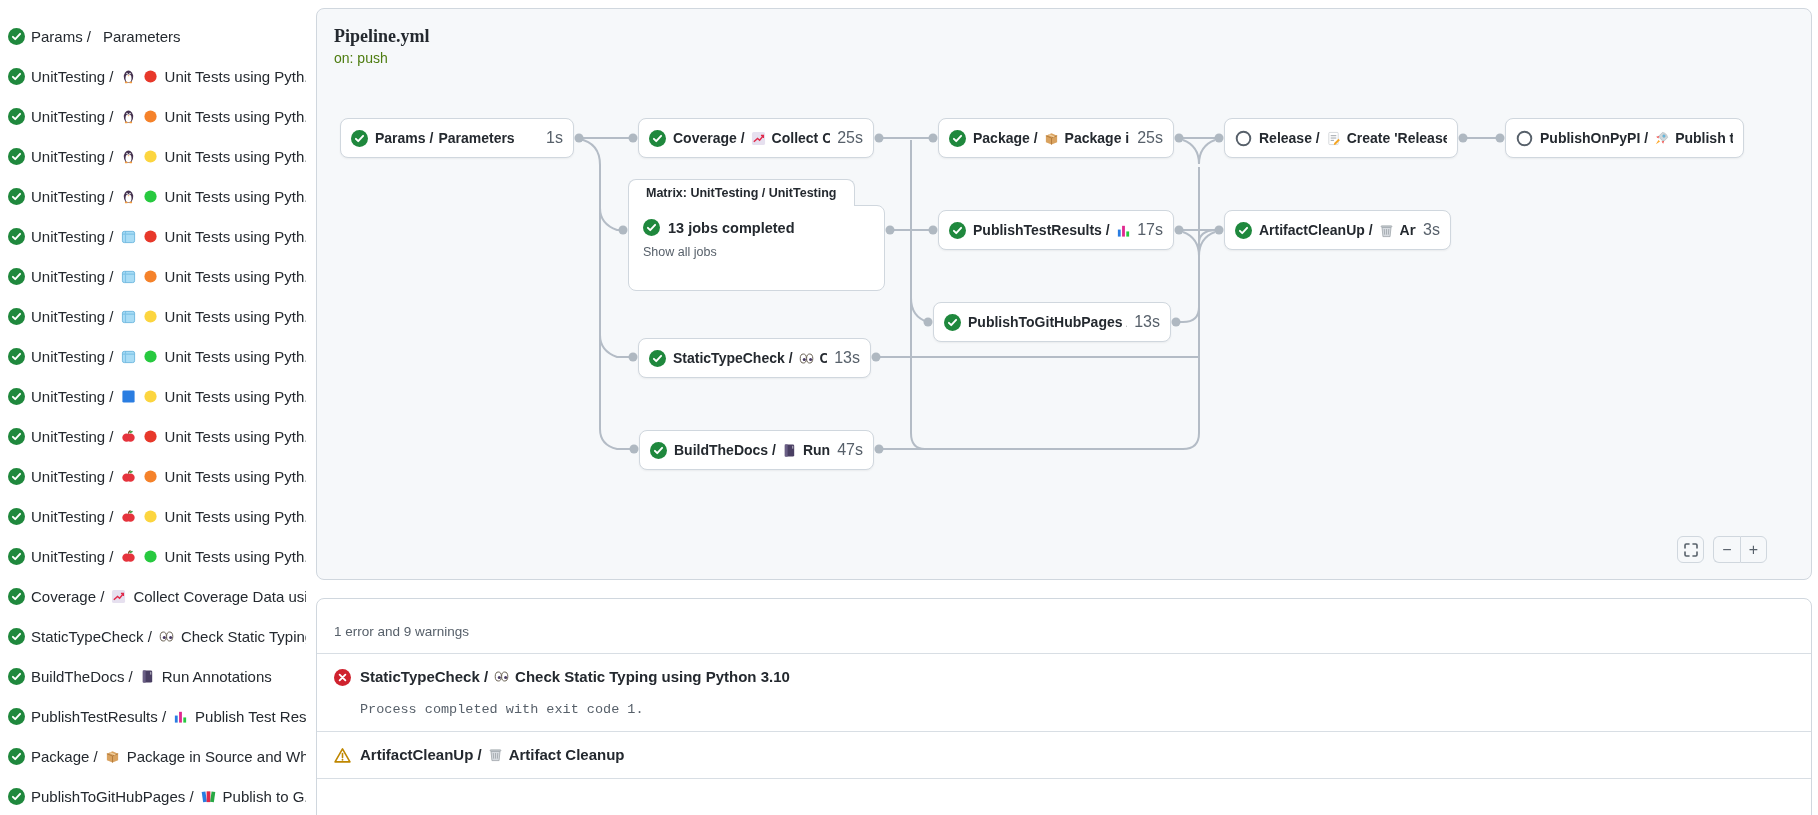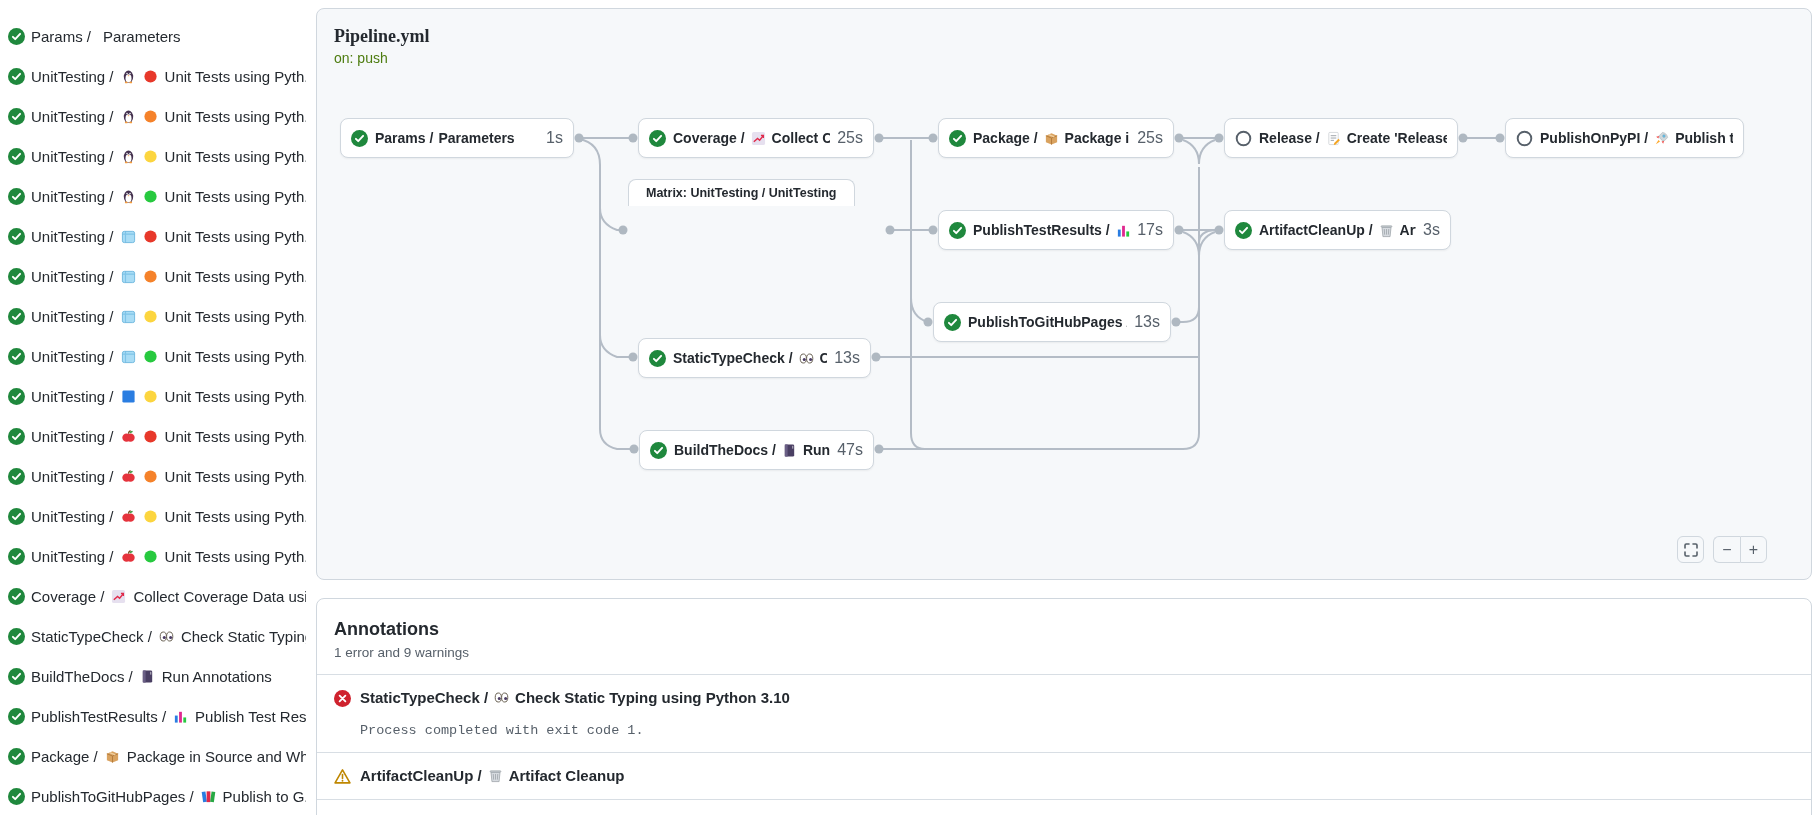--- a/index.html
+++ b/index.html
@@ -670,20 +670,32 @@
               <path d="M5.5 5.2l-3.2 1 2.4 1.7zM10.8 10.5l-1 3.2-1.7-2.4z" fill="#ef5350"></path>
               <path d="M4.8 9.6L2 14l4.4-2.8z" fill="#ffa726"></path>
             </svg>
           </span>
           <span class="ntitle">Publish to ...</span>
         </span>
 
     </div>
 
     <div class="matrix-tab">Matrix: UnitTesting / UnitTesting</div>
+    <div class="matrix-body">
+      <div class="matrix-row">
+        <span class="status">
+            <svg viewBox="0 0 16 16" width="17" height="17">
+              <circle cx="8" cy="8" r="8" fill="#1f883d"></circle>
+              <path d="M4.6 8.3l2.2 2.2 4.6-5" stroke="#fff" stroke-width="1.8" fill="none" stroke-linecap="round" stroke-linejoin="round"></path>
+            </svg>
+          </span>
+        <span>13 jobs completed</span>
+      </div>
+      <a class="matrix-link">Show all jobs</a>
+    </div>
 
     <div class="gnode" style="left:621px;top:201px;width:236px">
       <span class="status">
           <svg viewBox="0 0 16 16" width="17" height="17">
             <circle cx="8" cy="8" r="8" fill="#1f883d"></circle>
             <path d="M4.6 8.3l2.2 2.2 4.6-5" stroke="#fff" stroke-width="1.8" fill="none" stroke-linecap="round" stroke-linejoin="round"></path>
           </svg>
         </span>
       <span class="nlabel">
           <span>PublishTestResults /</span>
@@ -787,21 +799,20 @@
         </button>
       <div class="zoom-group">
         <button class="ctrl-btn">−</button>
         <button class="ctrl-btn">+</button>
       </div>
     </div>
   </section>
 
   <section class="ann-card">
     <div class="ann-head">
-      <h3 class="ann-heading">Annotations</h3>
       <div class="ann-sub">1 error and 9 warnings</div>
     </div>
     <div class="ann-item">
       <span class="status">
           <svg viewBox="0 0 16 16" width="17" height="17">
             <circle cx="8" cy="8" r="8" fill="#cf222e"></circle>
             <path d="M5.3 5.3l5.4 5.4M10.7 5.3l-5.4 5.4" stroke="#fff" stroke-width="1.7" stroke-linecap="round"></path>
           </svg>
         </span>
       <div>

